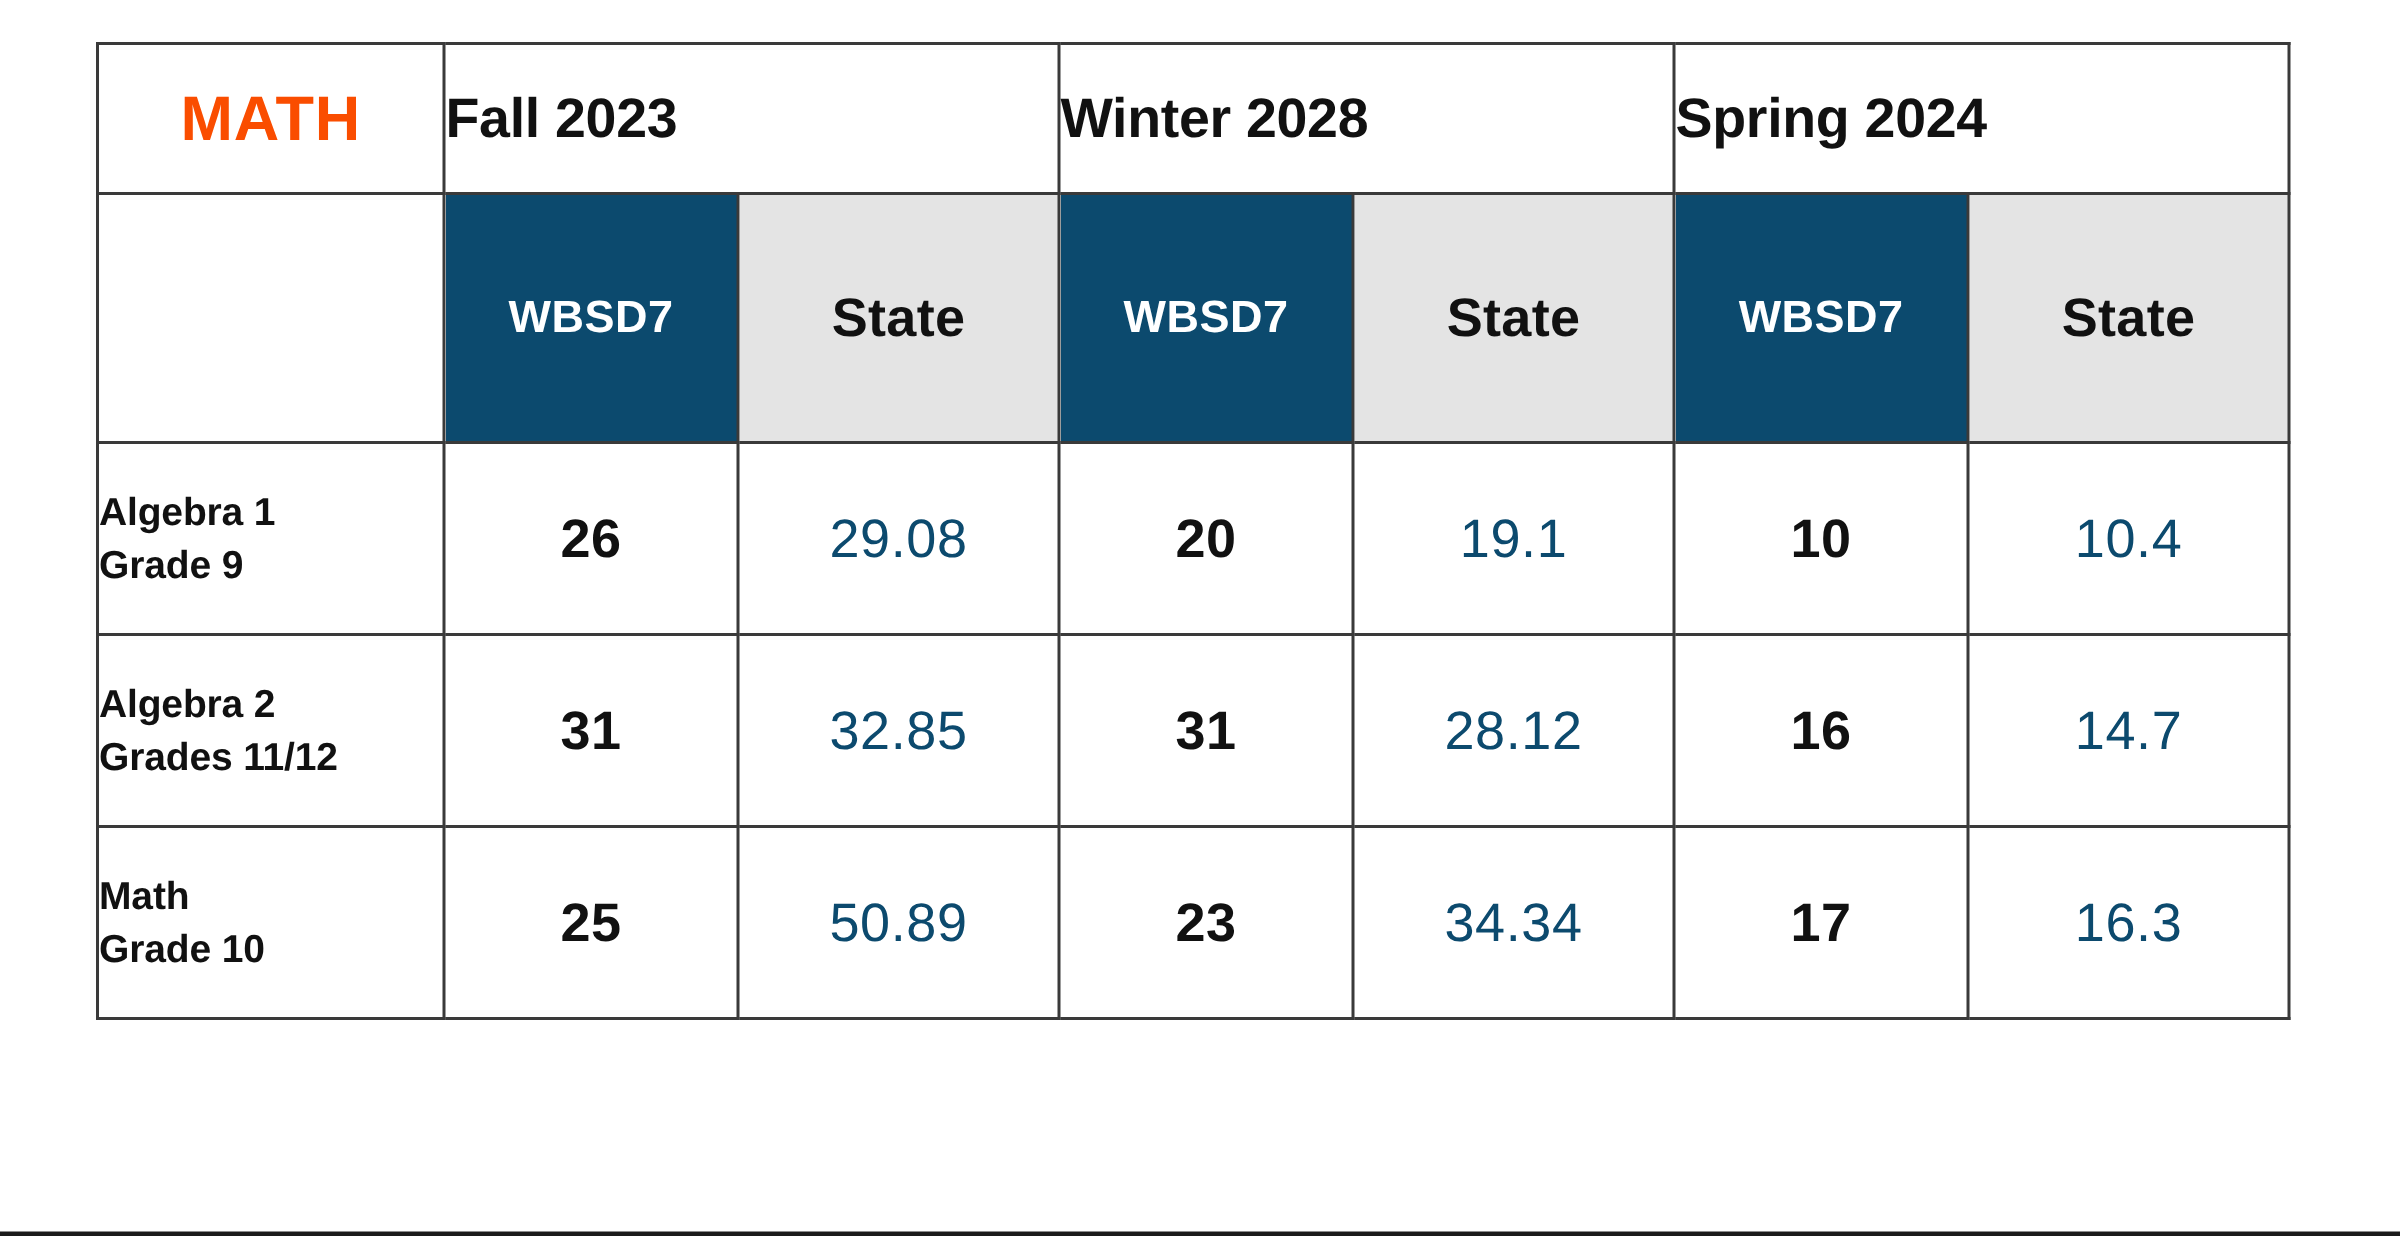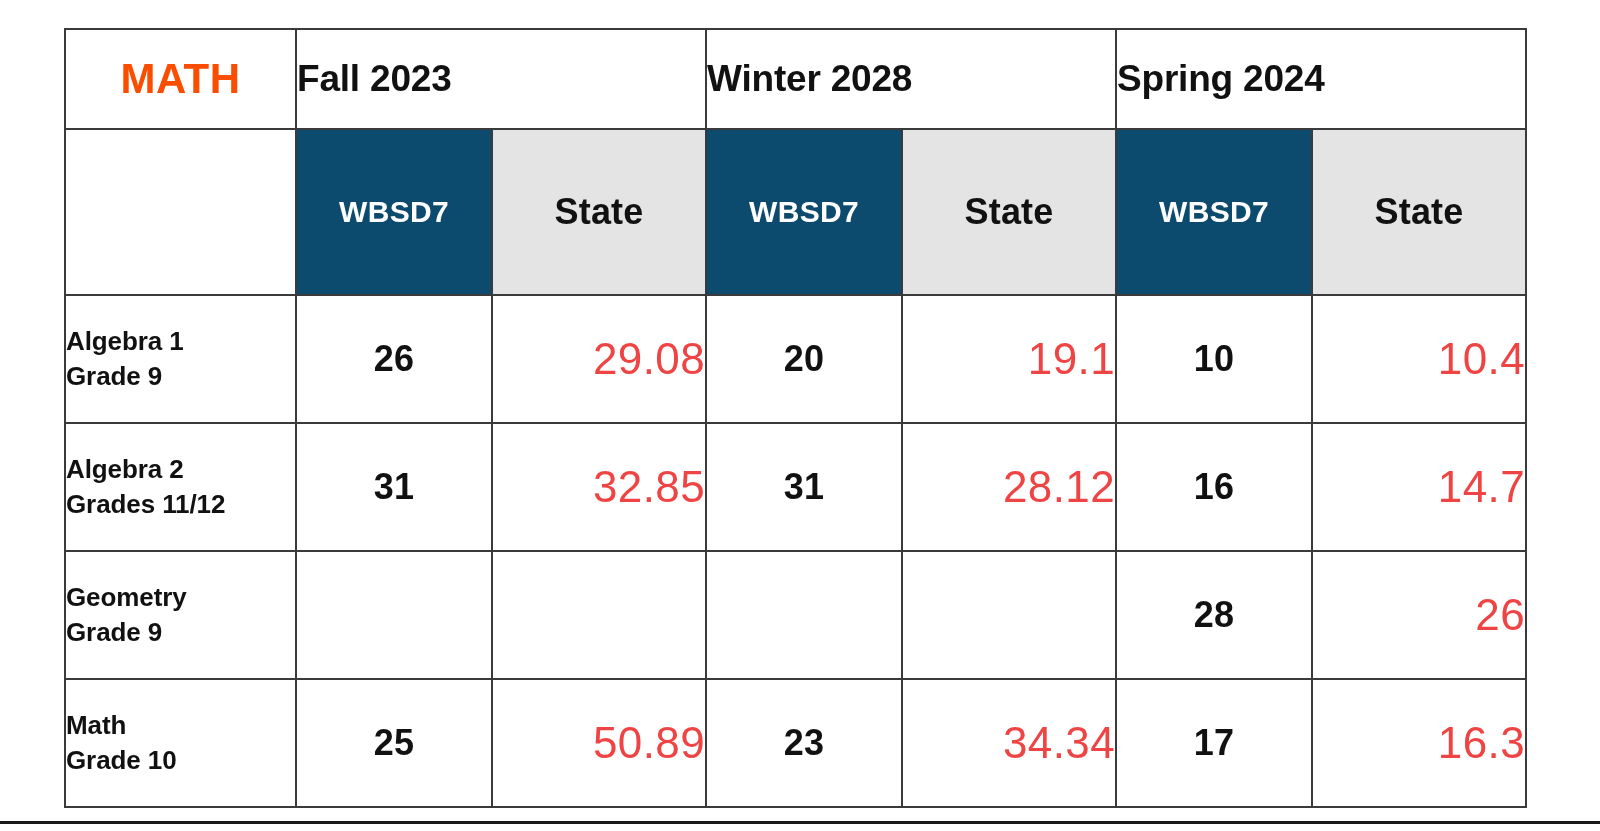--- a/index.html
+++ b/index.html
@@ -109,23 +109,23 @@
 
   .cell-val-district {
     text-align: center;
     color: #111111;
     font-size: 36px;
     font-weight: 800;
     letter-spacing: 0.3px;
   }
 
   .cell-val-state {
-    text-align: right;
-    color: #ef4444;
-    font-size: 44px;
+    text-align: center;
+    color: #0c4a6e;
+    font-size: 36px;
     font-weight: 400;
     letter-spacing: 0.4px;
   }
 
   
   .bottom-rule {
     position: absolute;
     left: 0;
     top: 821px;
     width: 1600px;
@@ -189,32 +189,20 @@
           <span class="l2">Grades 11/12</span>
         </td>
         <td class="cell-val-district">31</td>
         <td class="cell-val-state">32.85</td>
         <td class="cell-val-district">31</td>
         <td class="cell-val-state">28.12</td>
         <td class="cell-val-district">16</td>
         <td class="cell-val-state">14.7</td>
       </tr>
 
-      <tr class="row-data">
-        <td class="cell-rowlabel">
-          <span class="l1">Geometry</span>
-          <span class="l2">Grade 9</span>
-        </td>
-        <td class="cell-val-district"></td>
-        <td class="cell-val-state"></td>
-        <td class="cell-val-district"></td>
-        <td class="cell-val-state"></td>
-        <td class="cell-val-district">28</td>
-        <td class="cell-val-state">26</td>
-      </tr>
 
       <tr class="row-data">
         <td class="cell-rowlabel">
           <span class="l1">Math</span>
           <span class="l2">Grade 10</span>
         </td>
         <td class="cell-val-district">25</td>
         <td class="cell-val-state">50.89</td>
         <td class="cell-val-district">23</td>
         <td class="cell-val-state">34.34</td>

